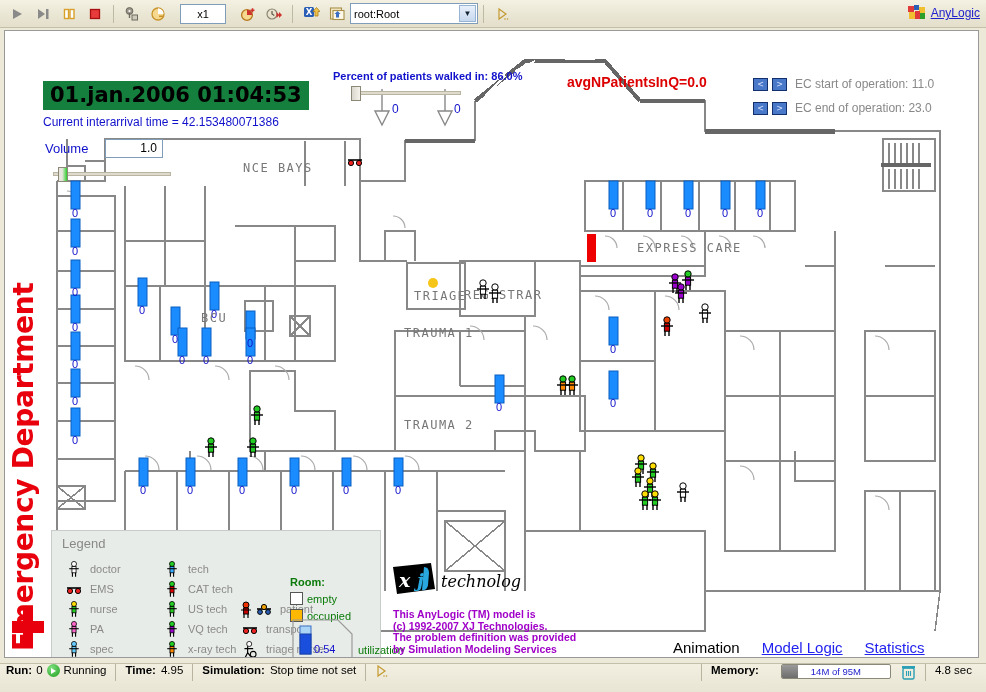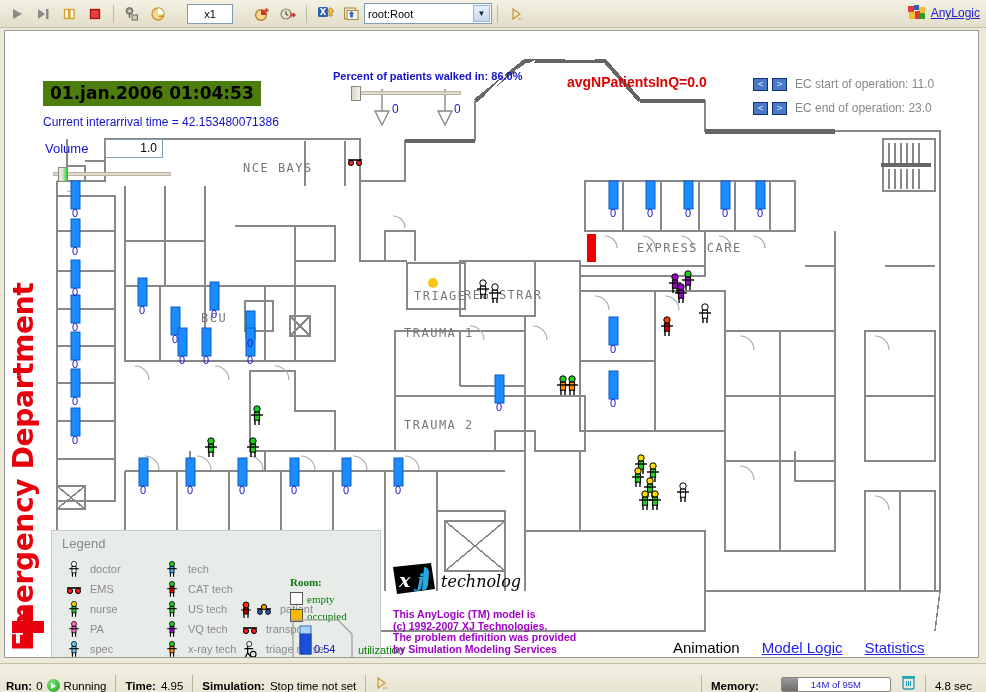--- a/index.html
+++ b/index.html
@@ -34,21 +34,21 @@
     width: 1px; height: 18px; background: #bdb9a2;
     margin: 0 5px;
   }
   .speedbox {
     width: 46px; height: 20px;
     background: #fff;
     border: 1px solid #7f9db9;
     font-size: 11px;
     display: flex; align-items: center; justify-content: center;
     color: #000;
-    margin: 0 16px;
+    margin: 0 9px;
   }
   .combo {
     width: 128px; height: 21px;
     background: #fff;
     border: 1px solid #7f9db9;
     display: flex; align-items: center;
     font-size: 11px;
     padding-left: 3px;
     position: relative;
     color: #000;
@@ -101,22 +101,22 @@
     position: absolute; left: 6px; top: 576px;
     width: 34px; height: 40px;
   }
 
   
   #floorplan { position: absolute; left: 0; top: 0; width: 975px; height: 628px; }
 
   
   #clock {
     position: absolute; left: 38px; top: 50px;
-    background: #4d7c0f; color: #000;
-    font-size: 17px; font-weight: bold;
+    background: #15803d; color: #000;
+    font-size: 21px; font-weight: bold;
     padding: 2px 7px 3px 7px;
     font-family: "DejaVu Sans", sans-serif;
   }
   #interarrival {
     position: absolute; left: 38px; top: 84px;
     font-size: 12px; color: #1111cc;
   }
   #volume-label {
     position: absolute; left: 40px; top: 110px;
     font-size: 13px; color: #1111cc;
@@ -196,21 +196,21 @@
     width: 24px; height: 19px;
     display: flex; align-items: center; justify-content: center;
   }
   .lgrow .lgtext {
     font-size: 11px; color: #8a8a8a; margin-left: 4px;
     white-space: nowrap;
   }
   #lgcol1 { left: 10px; top: 28px; }
   #lgcol2 { left: 108px; top: 28px; }
   #lgcol3 { left: 186px; top: 68px; }
-  #roomkey { left: 238px; top: 45px; font-family: Liberation Serif, serif; }
+  #roomkey { left: 238px; top: 45px; }
   #roomkey .rk-title { font-size: 11px; color: #0a7a0a; font-weight: bold; margin-bottom: 4px; }
   #roomkey .rk-row { display: flex; align-items: center; gap: 4px; margin-bottom: 4px; }
   #roomkey .sw {
     width: 13px; height: 13px; border: 1px solid #555;
   }
   #roomkey .rk-label { font-size: 11px; color: #0a7a0a; }
   #util-widget {
     position: absolute; left: 240px; top: 88px;
     width: 70px; height: 42px;
   }
@@ -238,21 +238,21 @@
   #navlinks .nactive {
     font-size: 15px; color: #000; text-decoration: none;
   }
 
   
   #statusbar {
     position: absolute; left: 0; top: 663px;
     width: 986px; height: 29px;
     background: linear-gradient(to bottom,#f2efe1,#e9e5d4);
     border-top: 1px solid #c3bfa8;
-    display: flex; align-items: flex-end;
+    display: flex; align-items: flex-start;
     font-size: 11.5px; color: #000;
     padding: 0 6px;
   }
   #statusbar .sb { font-weight: bold; }
   #statusbar .ssep {
     width: 1px; height: 17px; background: #b8b4a0; margin: 0 9px;
   }
   #memgauge {
     width: 110px; height: 15px;
     background: #fff;

